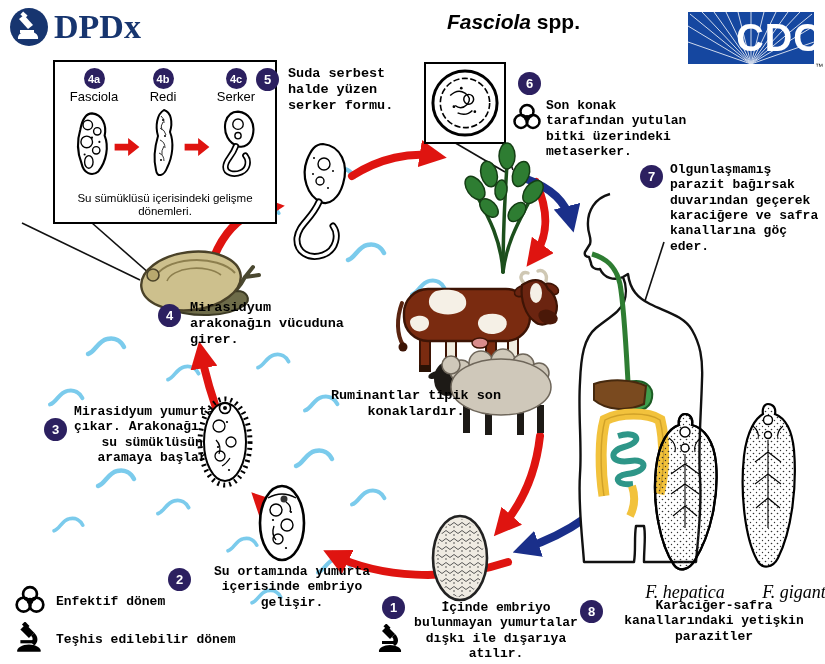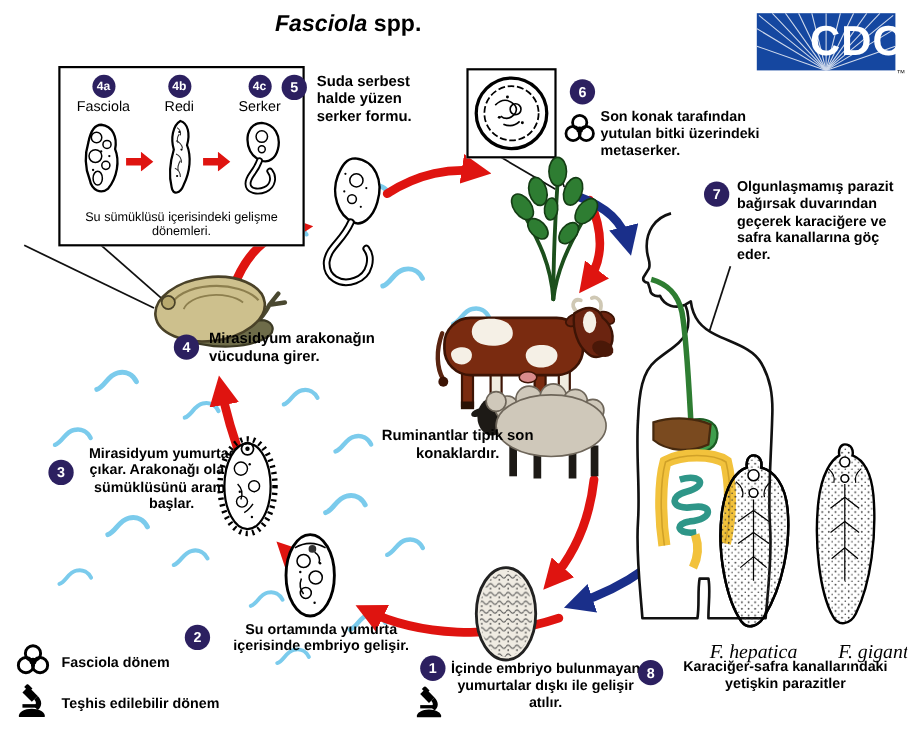--- a/index.html
+++ b/index.html
@@ -3,21 +3,21 @@
 <meta charset="utf-8">
 <style>
   html,body{margin:0;padding:0;background:#fff;}
   #canvas{position:relative;width:825px;height:664px;background:#fff;overflow:hidden;
           font-family:"Liberation Sans","DejaVu Sans",sans-serif;color:#000;}
   .abs{position:absolute;}
   .badge{width:23px;height:23px;border-radius:50%;background:#2c2060;color:#fff;
          font-weight:bold;font-size:13px;display:flex;align-items:center;justify-content:center;
          font-family:"Liberation Sans",sans-serif;}
   .badge.sm{width:21px;height:21px;font-size:11px;}
-  .cap{font-weight:bold;font-size:13px;line-height:1.18;}
+  .cap{font-weight:bold;font-size:13px;line-height:1.18;font-family:Liberation Mono, monospace;}
   .cap.ctr{text-align:center;}
   .inset{border:2px solid #000;background:#fff;}
   .stage-label{font-size:13px;text-align:center;}
   .inset-cap{font-size:11.5px;text-align:center;line-height:1.15;}
   .species{font-family:"Liberation Serif","DejaVu Serif",serif;font-style:italic;font-size:18px;}
   .title{font-size:21px;font-weight:bold;}
   .title .it{font-style:italic;}
   .dpdx-text{font-family:"Liberation Serif","DejaVu Serif",serif;font-weight:bold;
              font-size:34px;color:#17356f;letter-spacing:0px;}
   .cdc-box{background:#1547a0;width:126px;height:52px;position:relative;}
@@ -115,22 +115,34 @@
       <path d="M290,529 C278,517 268,509 259,500" marker-end="url(#mR)"></path>
       <path d="M222,424 C212,398 205,374 201,352" marker-end="url(#mR)"></path>
     </g>
 
     <g stroke="#1a2f8a" stroke-width="8" fill="none" stroke-linecap="round">
       <path d="M524,178 C552,188 566,202 571,222" marker-end="url(#mB)"></path>
       <path d="M630,470 C608,508 568,534 523,549" marker-end="url(#mB)"></path>
     </g>
   </svg>
 
-
-  <div class="abs title" style="left:250px;top:10px;width:330px;text-align:left;">
+  <div class="abs" style="left:8px;top:6px;display:flex;align-items:center;gap:4px;">
+    <svg width="42" height="42" viewBox="0 0 42 42">
+      <circle cx="21" cy="21" r="19" fill="#17356f"></circle>
+      <g fill="#fff">
+        <path d="M16,9 l9,10 -5,4 -9,-10 z"></path>
+        <rect x="13" y="7" width="6" height="4" transform="rotate(42 16 9)"></rect>
+        <path d="M10,33 h20 c1,-5 -5,-8 -10,-8 c-5,0 -11,3 -10,8 z"></path>
+        <rect x="12" y="24" width="14" height="3"></rect>
+      </g>
+    </svg>
+    <span class="dpdx-text">DPDx</span>
+  </div>
+
+  <div class="abs title" style="left:250px;top:10px;width:330px;text-align:right;">
     <span class="it">Fasciola</span><span> spp.</span>
   </div>
 
   <div class="abs" style="left:688px;top:12px;">
     <div class="cdc-box">
       <svg class="abs" style="left:0;top:0;" width="126" height="52" viewBox="0 0 126 52">
         <g stroke="#ffffff" stroke-width="1" opacity="0.8">
           <line x1="63" y1="52" x2="2" y2="2"></line>
             <line x1="63" y1="52" x2="14" y2="0"></line>
           <line x1="63" y1="52" x2="26" y2="0"></line>
@@ -423,21 +435,21 @@
   <div class="abs badge" style="left:382px;top:596px;">1</div>
   <svg class="abs" style="left:376px;top:624px;" width="30" height="30" viewBox="0 0 30 30">
     <g fill="#000">
       <path d="M11,2 l8,8 -5,5 -8,-8 z"></path>
         <rect x="8" y="1" width="6" height="4" transform="rotate(45 11 3)"></rect>
       <path d="M19,10 c4,4 4,9 0,12 l-3,-3 c2,-2 2,-4 0,-6 z"></path>
       <rect x="6" y="17" width="13" height="3"></rect>
       <path d="M3,28 h22 c1,-4 -5,-7 -11,-7 c-6,0 -12,3 -11,7 z"></path>
     </g>
   </svg>
-  <div class="abs cap ctr" style="left:408px;top:600px;width:176px;">İçinde embriyo bulunmayan yumurtalar dışkı ile gelişir atılır.</div>
+  <div class="abs cap ctr" style="left:408px;top:600px;width:176px;">İçinde embriyo bulunmayan yumurtalar dışkı ile dışarıya atılır.</div>
 
   <svg class="abs" style="left:643px;top:408px;" width="85" height="175" viewBox="0 0 85 175">
     <defs>
       <pattern id="dots1" width="6" height="6" patternUnits="userSpaceOnUse">
         <circle cx="1.5" cy="1.5" r="0.8" fill="#333"></circle>
           <circle cx="4.5" cy="4.5" r="0.7" fill="#333"></circle>
       </pattern>
     </defs>
     <path d="M42,6 C48,6 50,12 49,17 C61,20 71,33 73,55 C76,88 68,126 52,152 C47,161 37,165 31,157 C17,137 9,95 13,60 C16,34 26,20 36,17 C35,12 37,6 42,6 z" fill="url(#dots1)" stroke="#000" stroke-width="2.2"></path>
     <path d="M42,6 C48,6 50,12 49,17 C61,20 71,33 73,55 C76,88 68,126 52,152 C47,161 37,165 31,157 C17,137 9,95 13,60 C16,34 26,20 36,17 C35,12 37,6 42,6 z" fill="none" stroke="#000" stroke-width="2.2"></path>
@@ -485,21 +497,21 @@
   <div class="abs cap ctr" style="left:606px;top:598px;width:216px;">Karaciğer-safra kanallarındaki yetişkin parazitler</div>
 
   <svg class="abs" style="left:14px;top:584px;" width="32" height="32" viewBox="0 0 24 24">
     <g stroke="#000" fill="none" stroke-width="2">
       <circle cx="12" cy="7.5" r="5.2"></circle>
         <circle cx="7.2" cy="15.5" r="5.2"></circle>
         <circle cx="16.8" cy="15.5" r="5.2"></circle>
     </g>
     <circle cx="12" cy="12.8" r="2.4" fill="#000"></circle>
   </svg>
-  <div class="abs cap" style="left:56px;top:594px;">Fasciola dönem</div>
+  <div class="abs cap" style="left:56px;top:594px;">Enfektif dönem</div>
 
   <svg class="abs" style="left:14px;top:622px;" width="32" height="32" viewBox="0 0 30 30">
     <g fill="#000">
       <path d="M11,2 l8,8 -5,5 -8,-8 z"></path>
         <rect x="8" y="1" width="6" height="4" transform="rotate(45 11 3)"></rect>
       <path d="M19,10 c4,4 4,9 0,12 l-3,-3 c2,-2 2,-4 0,-6 z"></path>
       <rect x="6" y="17" width="13" height="3"></rect>
       <path d="M3,28 h22 c1,-4 -5,-7 -11,-7 c-6,0 -12,3 -11,7 z"></path>
     </g>
   </svg>

